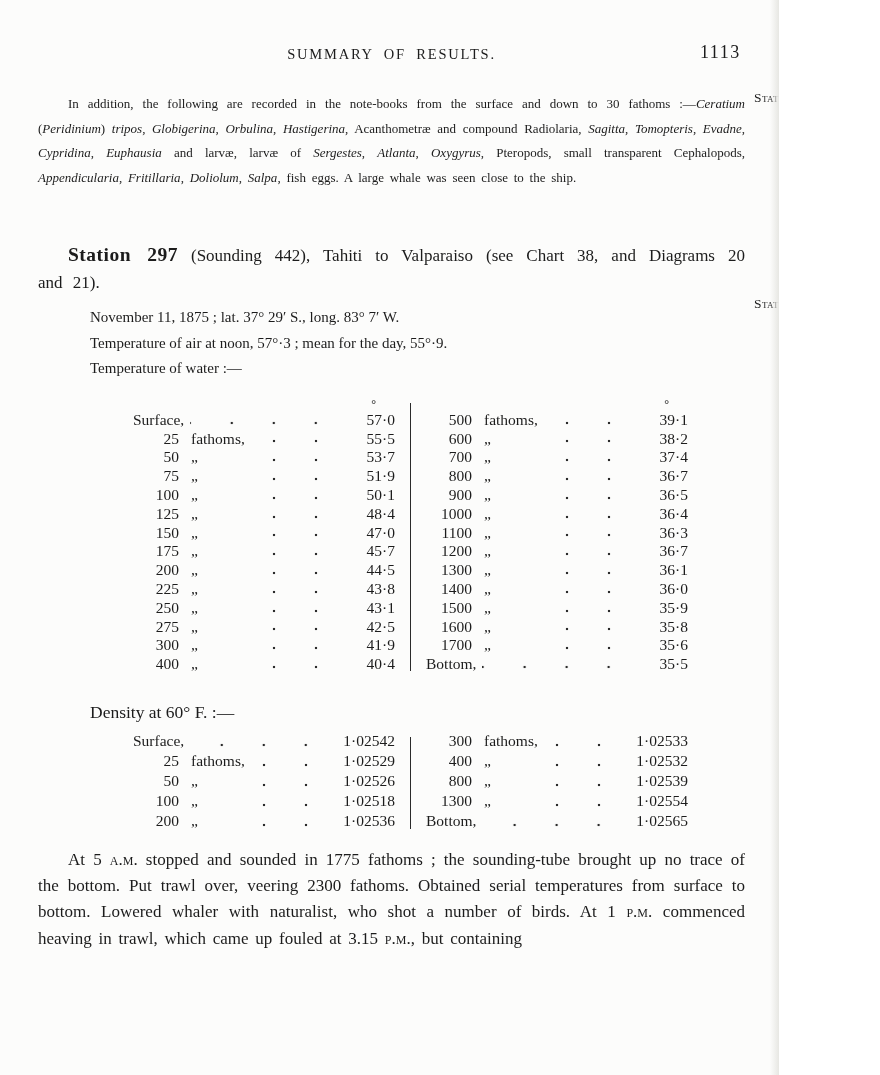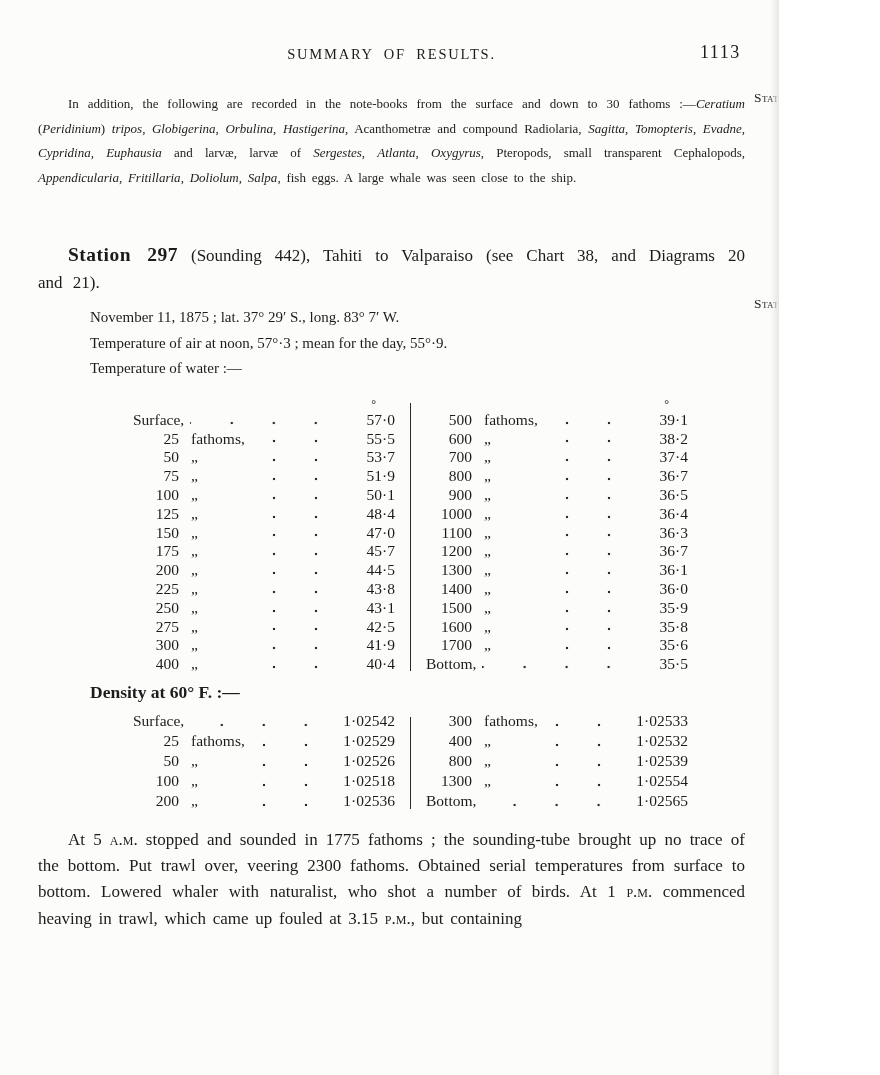--- a/index.html
+++ b/index.html
@@ -50,21 +50,21 @@
   .u{min-width:62px;padding-left:12px;white-space:nowrap;}
   .u:empty{min-width:0;padding-left:0;}
   .leader{
     flex:1;align-self:stretch;margin-left:6px;margin-right:2px;
     background-image:radial-gradient(circle,#2b2b2b 1.3px,rgba(0,0,0,0) 1.6px);
     background-size:42px 6px;background-repeat:repeat-x;
     background-position:right 4px bottom 4px;
   }
   .v{min-width:52px;text-align:right;white-space:nowrap;}
   .dtable .v{min-width:62px;}
-  .density-heading{margin:8px 0 0 90px;font-size:17.5px;font-weight:bold;}
+  .density-heading{margin:28px 0 0 90px;font-size:17.5px;}
   .dtable{margin-top:9px;}
   .depth-note{
     margin:20px 0 0 88px;width:634px;text-align:center;
     font-size:16.8px;line-height:27px;word-spacing:2px;
   }
   .final-par{
     margin:15px 0 0 38px;width:707px;text-align:justify;
     font-size:17px;line-height:26.2px;text-indent:30px;word-spacing:2.5px;
   }
   .smallcaps{font-variant:small-caps;}

